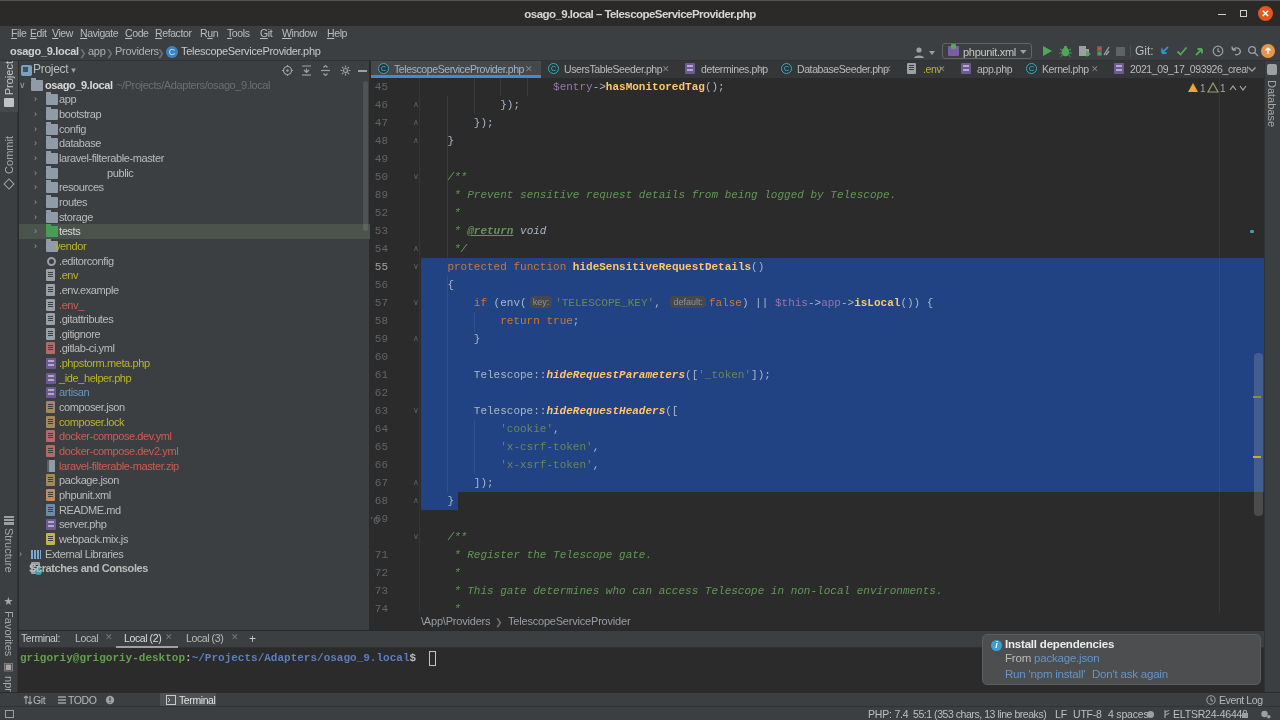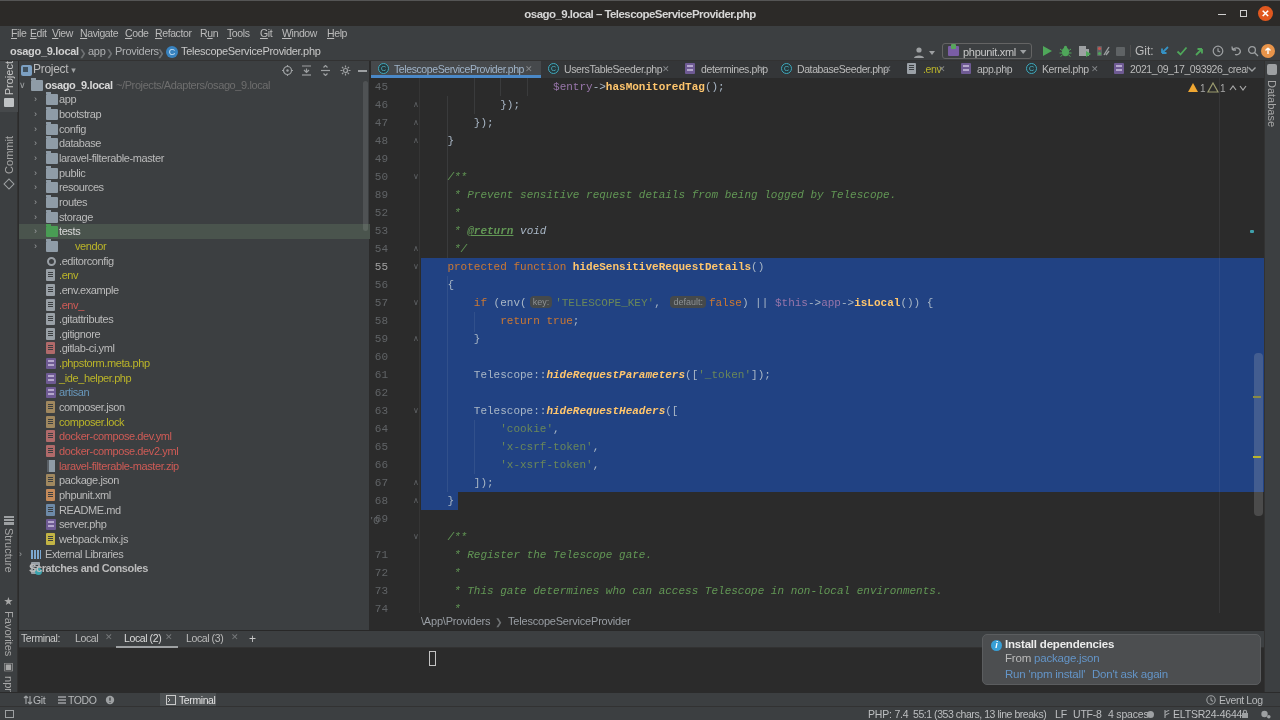--- a/index.html
+++ b/index.html
@@ -250,21 +250,21 @@
           <span class="ticon" style="left:27px;background:#8f9ca7;border-radius:1px;">
             <span style="position:absolute;top:-2px;left:0;width:5px;height:2px;background:#8f9ca7;"></span>
           </span>
           <span class="txt" style="left:40px;color:#bbbbbb;">laravel-filterable-master</span>
         </div>
 <div class="trow" style="top:105px;">
           <span class="arr" style="left:15px;">›</span>
           <span class="ticon" style="left:27px;background:#8f9ca7;border-radius:1px;">
             <span style="position:absolute;top:-2px;left:0;width:5px;height:2px;background:#8f9ca7;"></span>
           </span>
-          <span class="txt" style="left:40px;color:#bbbbbb;">public</span>
+          <span class="txt" style="left:40px;color:#bbbbbb;padding-left:48px;">public</span>
         </div>
 <div class="trow" style="top:119px;">
           <span class="arr" style="left:15px;">›</span>
           <span class="ticon" style="left:27px;background:#8f9ca7;border-radius:1px;">
             <span style="position:absolute;top:-2px;left:0;width:5px;height:2px;background:#8f9ca7;"></span>
           </span>
           <span class="txt" style="left:40px;color:#bbbbbb;">resources</span>
         </div>
 <div class="trow" style="top:134px;">
           <span class="arr" style="left:15px;">›</span>
@@ -285,21 +285,21 @@
           <span class="ticon" style="left:27px;background:#499C54;border-radius:1px;">
             <span style="position:absolute;top:-2px;left:0;width:5px;height:2px;background:#499C54;"></span>
           </span>
           <span class="txt" style="left:40px;color:#d8d8d8;">tests</span>
         </div>
 <div class="trow" style="top:178px;">
           <span class="arr" style="left:15px;">›</span>
           <span class="ticon" style="left:27px;background:#8f9ca7;border-radius:1px;">
             <span style="position:absolute;top:-2px;left:0;width:5px;height:2px;background:#8f9ca7;"></span>
           </span>
-          <span class="txt" style="left:56px;color:#bbb529;">vendor</span>
+          <span class="txt" style="left:36px;color:#bbb529;">vendor</span>
         </div>
 <div class="trow" style="top:193px;">
           <span class="abs" style="left:28px;top:3px;width:9px;height:9px;border-radius:50%;border:2px solid #9aa0a6;"></span>
           <span class="txt" style="left:40px;color:#bbbbbb;">.editorconfig</span>
         </div>
 <div class="trow" style="top:207px;">
           <span class="fico" style="left:27px;"></span>
           <span class="txt" style="left:40px;color:#bbb529;">.env</span>
         </div>
 <div class="trow" style="top:222px;">
@@ -552,20 +552,21 @@
         <span style="left:56px;color:#bbbbbb;">Local</span>
         <span style="left:86px;color:#777a7c;font-size:9px;">✕</span>
         <span style="left:105px;color:#dadada;">Local (2)</span>
         <span style="left:146px;color:#777a7c;font-size:9px;">✕</span>
         <div class="abs" style="left:97px;top:15px;width:62px;height:2px;background:#9da0a2;"></div>
         <span style="left:167px;color:#bbbbbb;">Local (3)</span>
         <span style="left:212px;color:#777a7c;font-size:9px;">✕</span>
         <span style="left:230px;color:#c8c8c8;font-size:12px;">+</span>
       </div>
     <div id="termbody">
+      <span style="position:absolute;left:1px;top:4px;"><span style="color:#62a14e;">grigoriy@grigoriy-desktop</span><span style="color:#bbbbbb;">:</span><span style="color:#5b7ec0;">~/Projects/Adapters/osago_9.local</span><span style="color:#bbbbbb;">$</span></span>
       <div class="abs" style="left:410px;top:3px;width:7px;height:15px;border:1px solid #c3c3c3;"></div>
     </div>
   </div>
   <div id="balloon">
     <div class="abs" style="left:8px;top:5px;width:11px;height:11px;border-radius:50%;background:#389fd6;color:#fff;font-size:9px;font-weight:bold;text-align:center;line-height:11px;font-style:italic;">i</div>
     <div class="abs" style="left:22px;top:3px;font-weight:bold;color:#ececec;">Install dependencies</div>
     <div class="abs" style="left:22px;top:17px;">From <span class="lnk">package.json</span></div>
     <div class="abs" style="left:22px;top:33px;white-space:nowrap;"><span class="lnk">Run 'npm install'</span></div>
     <div class="abs" style="left:109px;top:33px;white-space:nowrap;"><span class="lnk">Don't ask again</span></div>
   </div>

